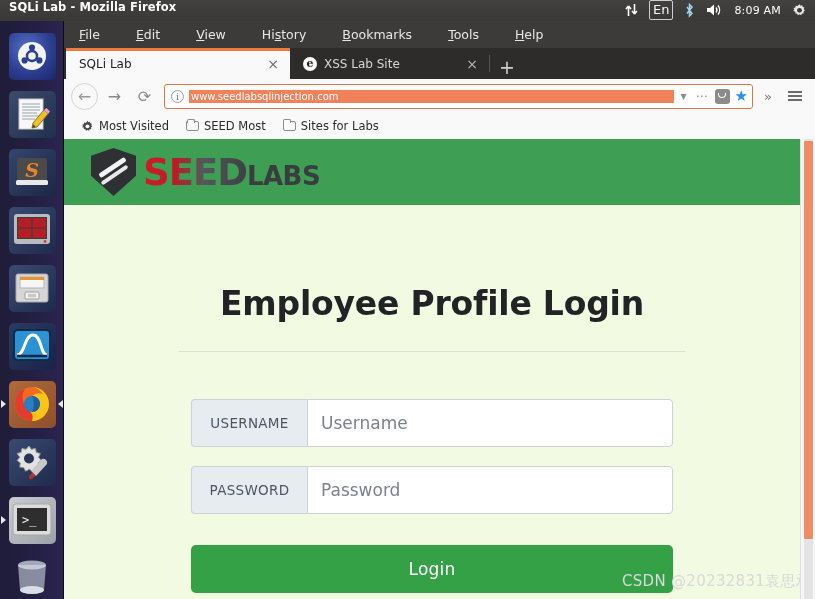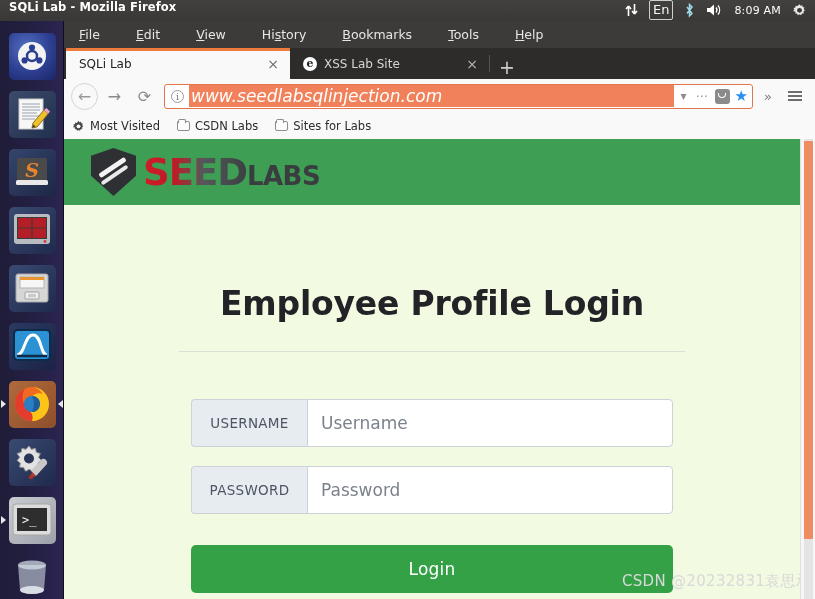--- a/index.html
+++ b/index.html
@@ -104,35 +104,35 @@
     flex: 1; height: 25px; border: 1.6px solid #e2764a; border-radius: 3px;
     background: #ffffff; display: flex; align-items: center; gap: 5px; padding: 0 4px 0 6px;
     margin: 0 3px;
   }
   .info-ic {
     width: 13px; height: 13px; border: 1.2px solid #9b9b9b; border-radius: 50%;
     font-size: 9.5px; line-height: 11px; text-align: center; color: #7a7a7a;
     font-family: "DejaVu Serif", serif; flex: none;
   }
   .url-text {
-    flex: 1; font-size: 17px; background: #f0815a; color: #ffffff;
-    padding: 1px 2px; white-space: nowrap; overflow: hidden; font-style: italic;
+    flex: 1; font-size: 10px; background: #f0815a; color: #ffffff;
+    padding: 1px 2px; white-space: nowrap; overflow: hidden;
   }
   .url-ic { font-size: 12px; color: #8d8d8d; padding: 0 2px; flex: none; }
   .pocket {
     width: 15px; height: 15px; border-radius: 3px; background: #8b8b8b;
     display: flex; align-items: flex-start; justify-content: center; flex: none;
   }
   .pocket i { display: block; width: 8px; height: 5px; border: 1.6px solid #fff; border-top: 0; border-radius: 0 0 7px 7px; margin-top: 4px; }
   .star { color: #2a8ff0; font-size: 15px; flex: none; }
   .chevs { color: #7b7b7b; font-size: 13px; padding: 0 5px; }
   .hamb { display: flex; flex-direction: column; gap: 2.5px; padding: 0 6px 0 8px; }
   .hamb i { display: block; width: 14px; height: 1.8px; background: #6c6c6c; }
 
-  .bkbar { height: 26px; background: #f9f9f9; display: flex; align-items: center; padding-left: 8px; gap: 17px; }
+  .bkbar { height: 26px; background: #f9f9f9; display: flex; align-items: center; padding-left: 17px; gap: 17px; }
   .bk { display: flex; align-items: center; gap: 5px; font-size: 11.5px; color: #2b2b2b; }
   .folder {
     width: 13px; height: 10px; border: 1.3px solid #8d8d8d; border-radius: 1px 2px 2px 2px;
     position: relative; background: #fcfcfc;
   }
   .folder::before { content:""; position:absolute; top:-3.5px; left:-0.5px; width:6px; height:3px; border:1.3px solid #8d8d8d; border-bottom:0; border-radius:2px 2px 0 0; background:#fcfcfc; }
 
   
   .viewport { position: relative; height: 460px; background: #f2fae2; overflow: hidden; }
   .page { position: absolute; inset: 0 15px 0 0; }
@@ -401,21 +401,21 @@
   <div class="bkbar">
     <div class="bk">
       <svg width="13" height="13" viewBox="0 0 16 16">
           <path d="M8 1 l1.1 1.7 1.9-.5.5 1.9 1.9.5-.8 1.8 1.2 1.5-1.5 1.3.3 1.9-1.9.3-.9 1.7-1.8-.9-1.8.9-.9-1.7-1.9-.3.3-1.9L1.2 8.9 2.4 7.4 1.6 5.6l1.9-.5.5-1.9 1.9.5z" fill="#4a4a4a"></path>
           <circle cx="8" cy="7.8" r="2.4" fill="#f9f9f9"></circle>
         </svg>
       <span>Most Visited</span>
     </div>
     <div class="bk">
       <span class="folder"></span>
-      <span>CSDN Labs</span>
+      <span>SEED Most</span>
     </div>
     <div class="bk">
       <span class="folder"></span>
       <span>Sites for Labs</span>
     </div>
   </div>
 
   <div class="viewport">
     <div class="page">
 

